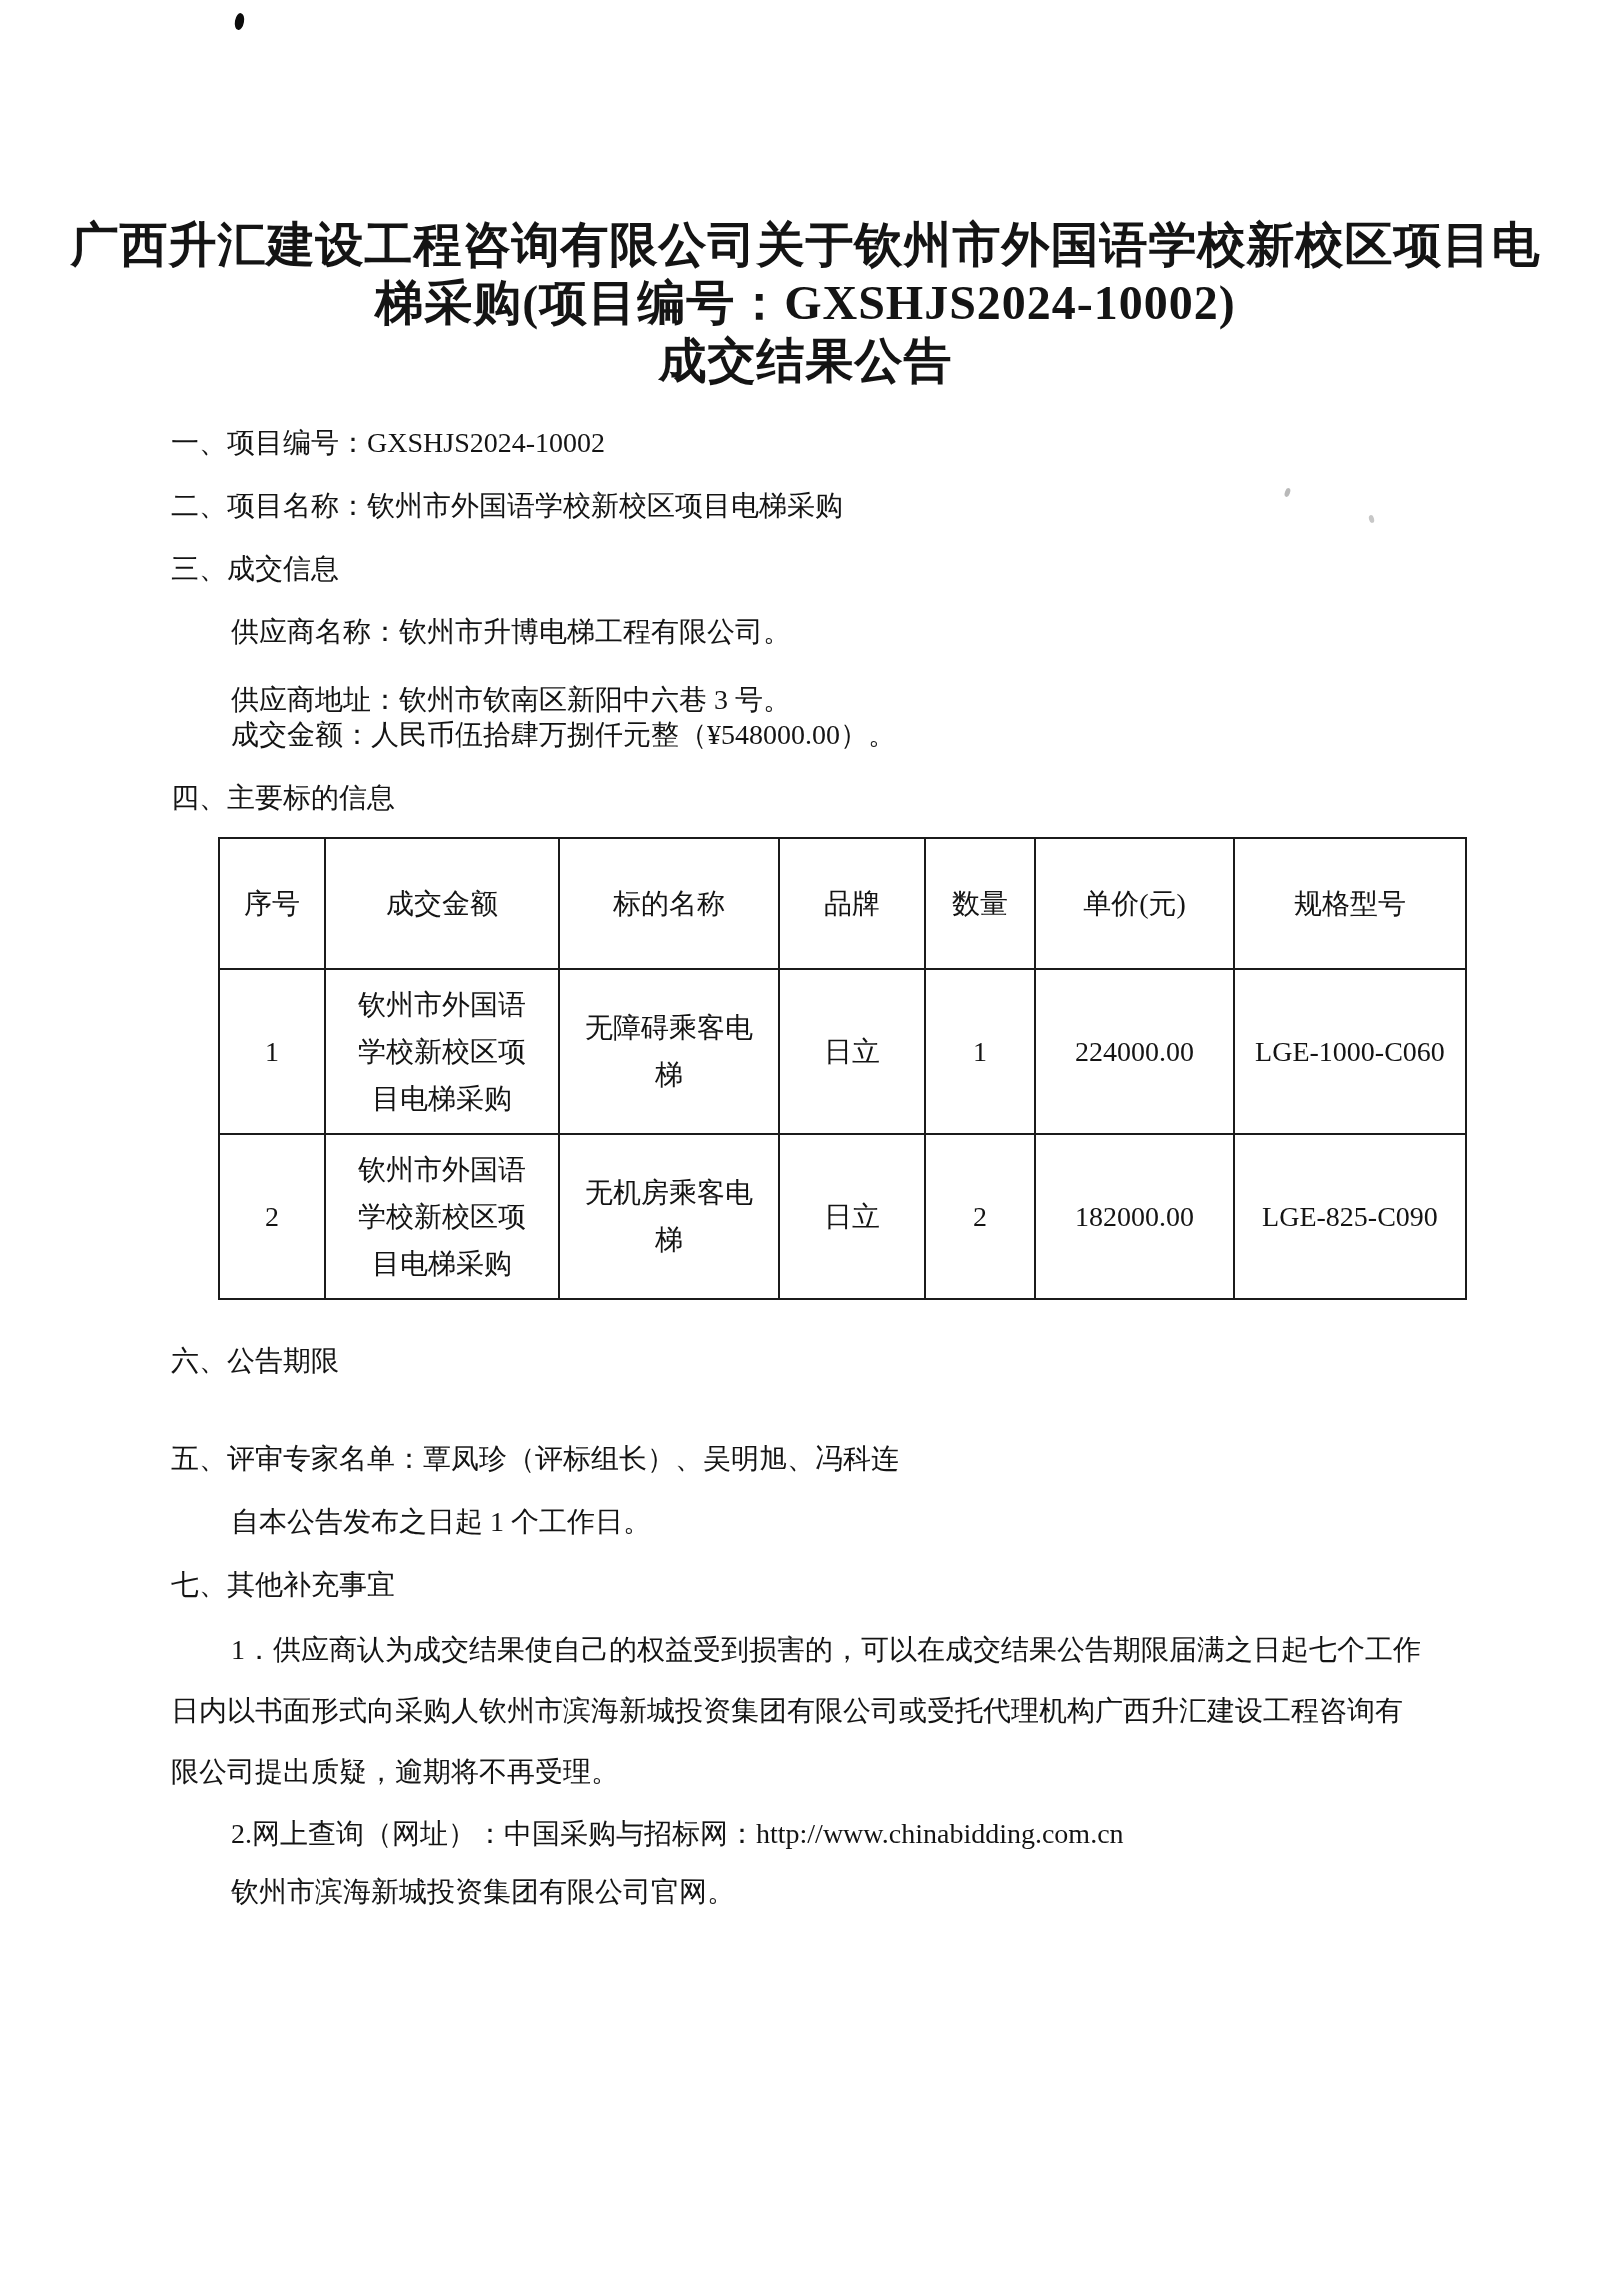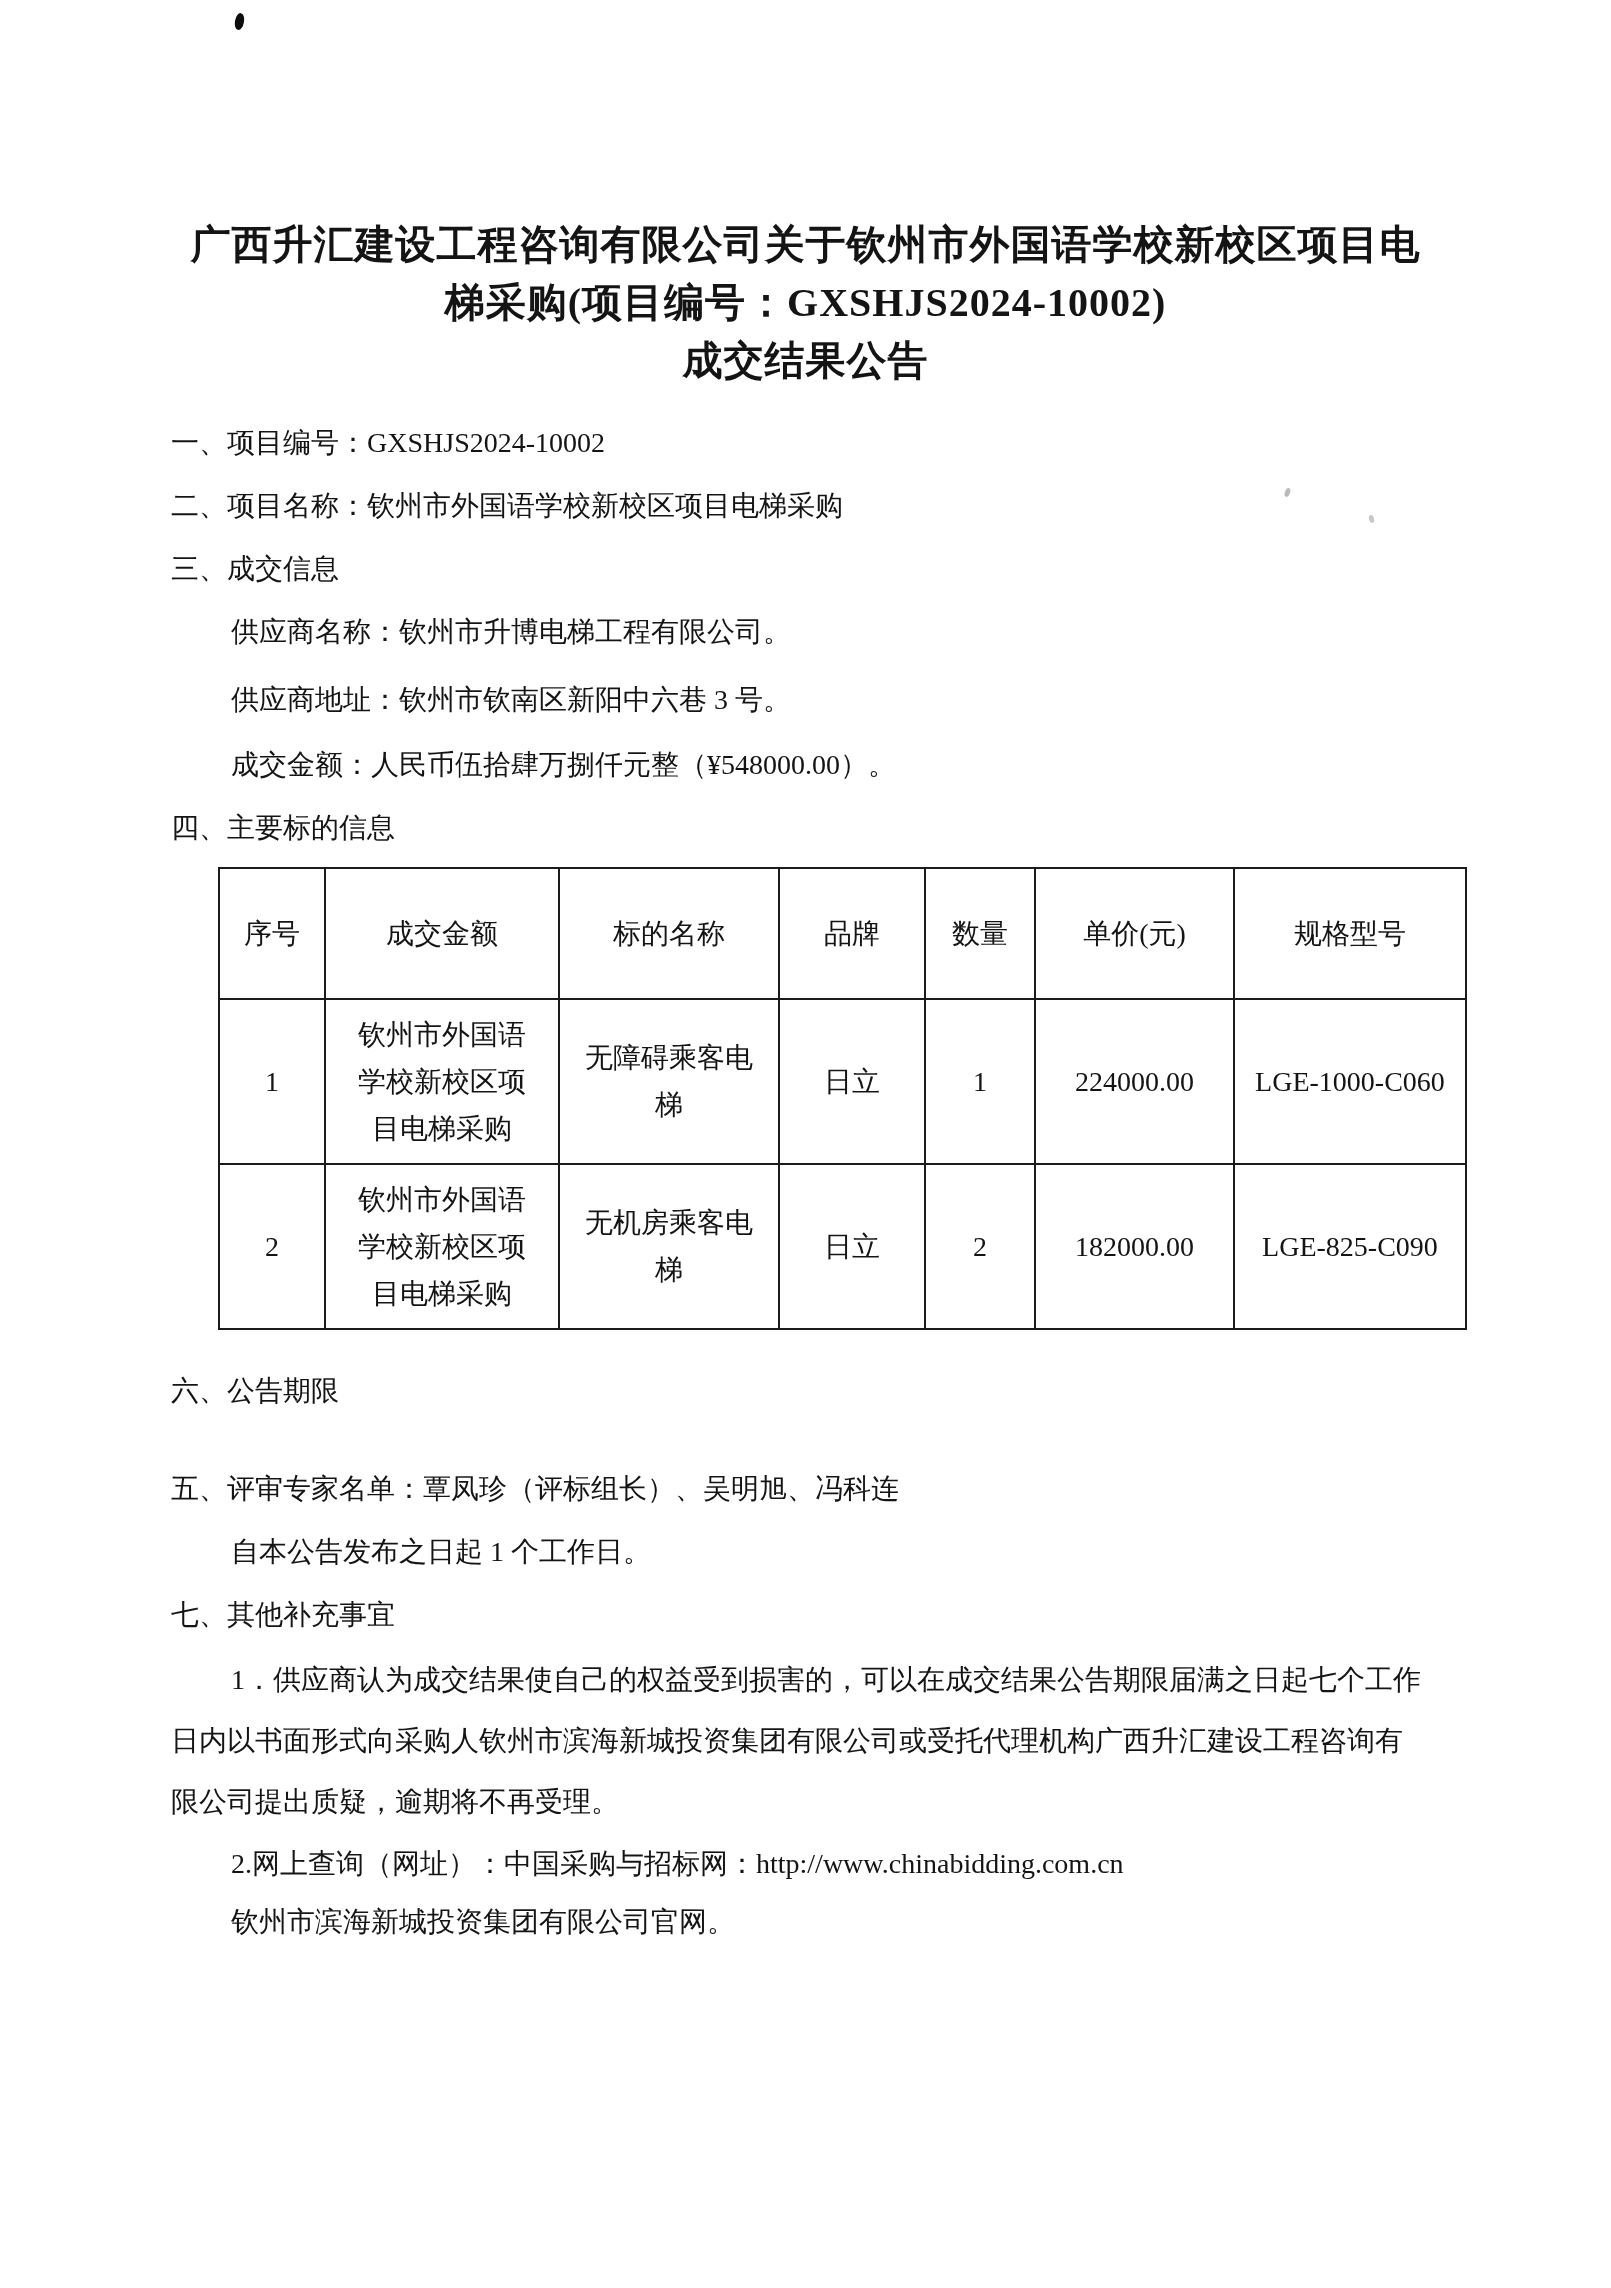--- a/index.html
+++ b/index.html
@@ -14,34 +14,34 @@
   }
   
   .speck{position:absolute;background:#0c0c0c;border-radius:50%;}
   .speck.s1{left:235px;top:12.7px;width:8.8px;height:16.6px;transform:rotate(10deg);}
   .speck.s2{left:1285px;top:488px;width:4.9px;height:8.8px;background:#b9b9b9;transform:rotate(20deg);}
   .speck.s3{left:1369px;top:515px;width:4.9px;height:7.8px;background:#c7c7c7;transform:rotate(-15deg);}
 
   .title{
     padding-top:216px;
     text-align:center;
-    font-size:40px;
+    font-size:48px;
     font-weight:bold;
     line-height:58px;
     letter-spacing:1px;
   }
   .content{
     padding-left:171px;
     padding-right:156px;
     font-size:28px;
   }
   .line{line-height:35px;white-space:nowrap;}
   .mt-sec1{margin-top:35px;}
   .mt-29{margin-top:28px;}
-  .mt-31{margin-top:30px;}
+  .mt-31{}
   .mt-34{margin-top:33px;}
   .mt-44{margin-top:43px;}
   .mt-65{margin-top:63px;}
   .indent{padding-left:60px;}
 
   table.lots{
     border-collapse:collapse;
     margin-top:21.5px;
     margin-left:47px;
     width:1248px;

